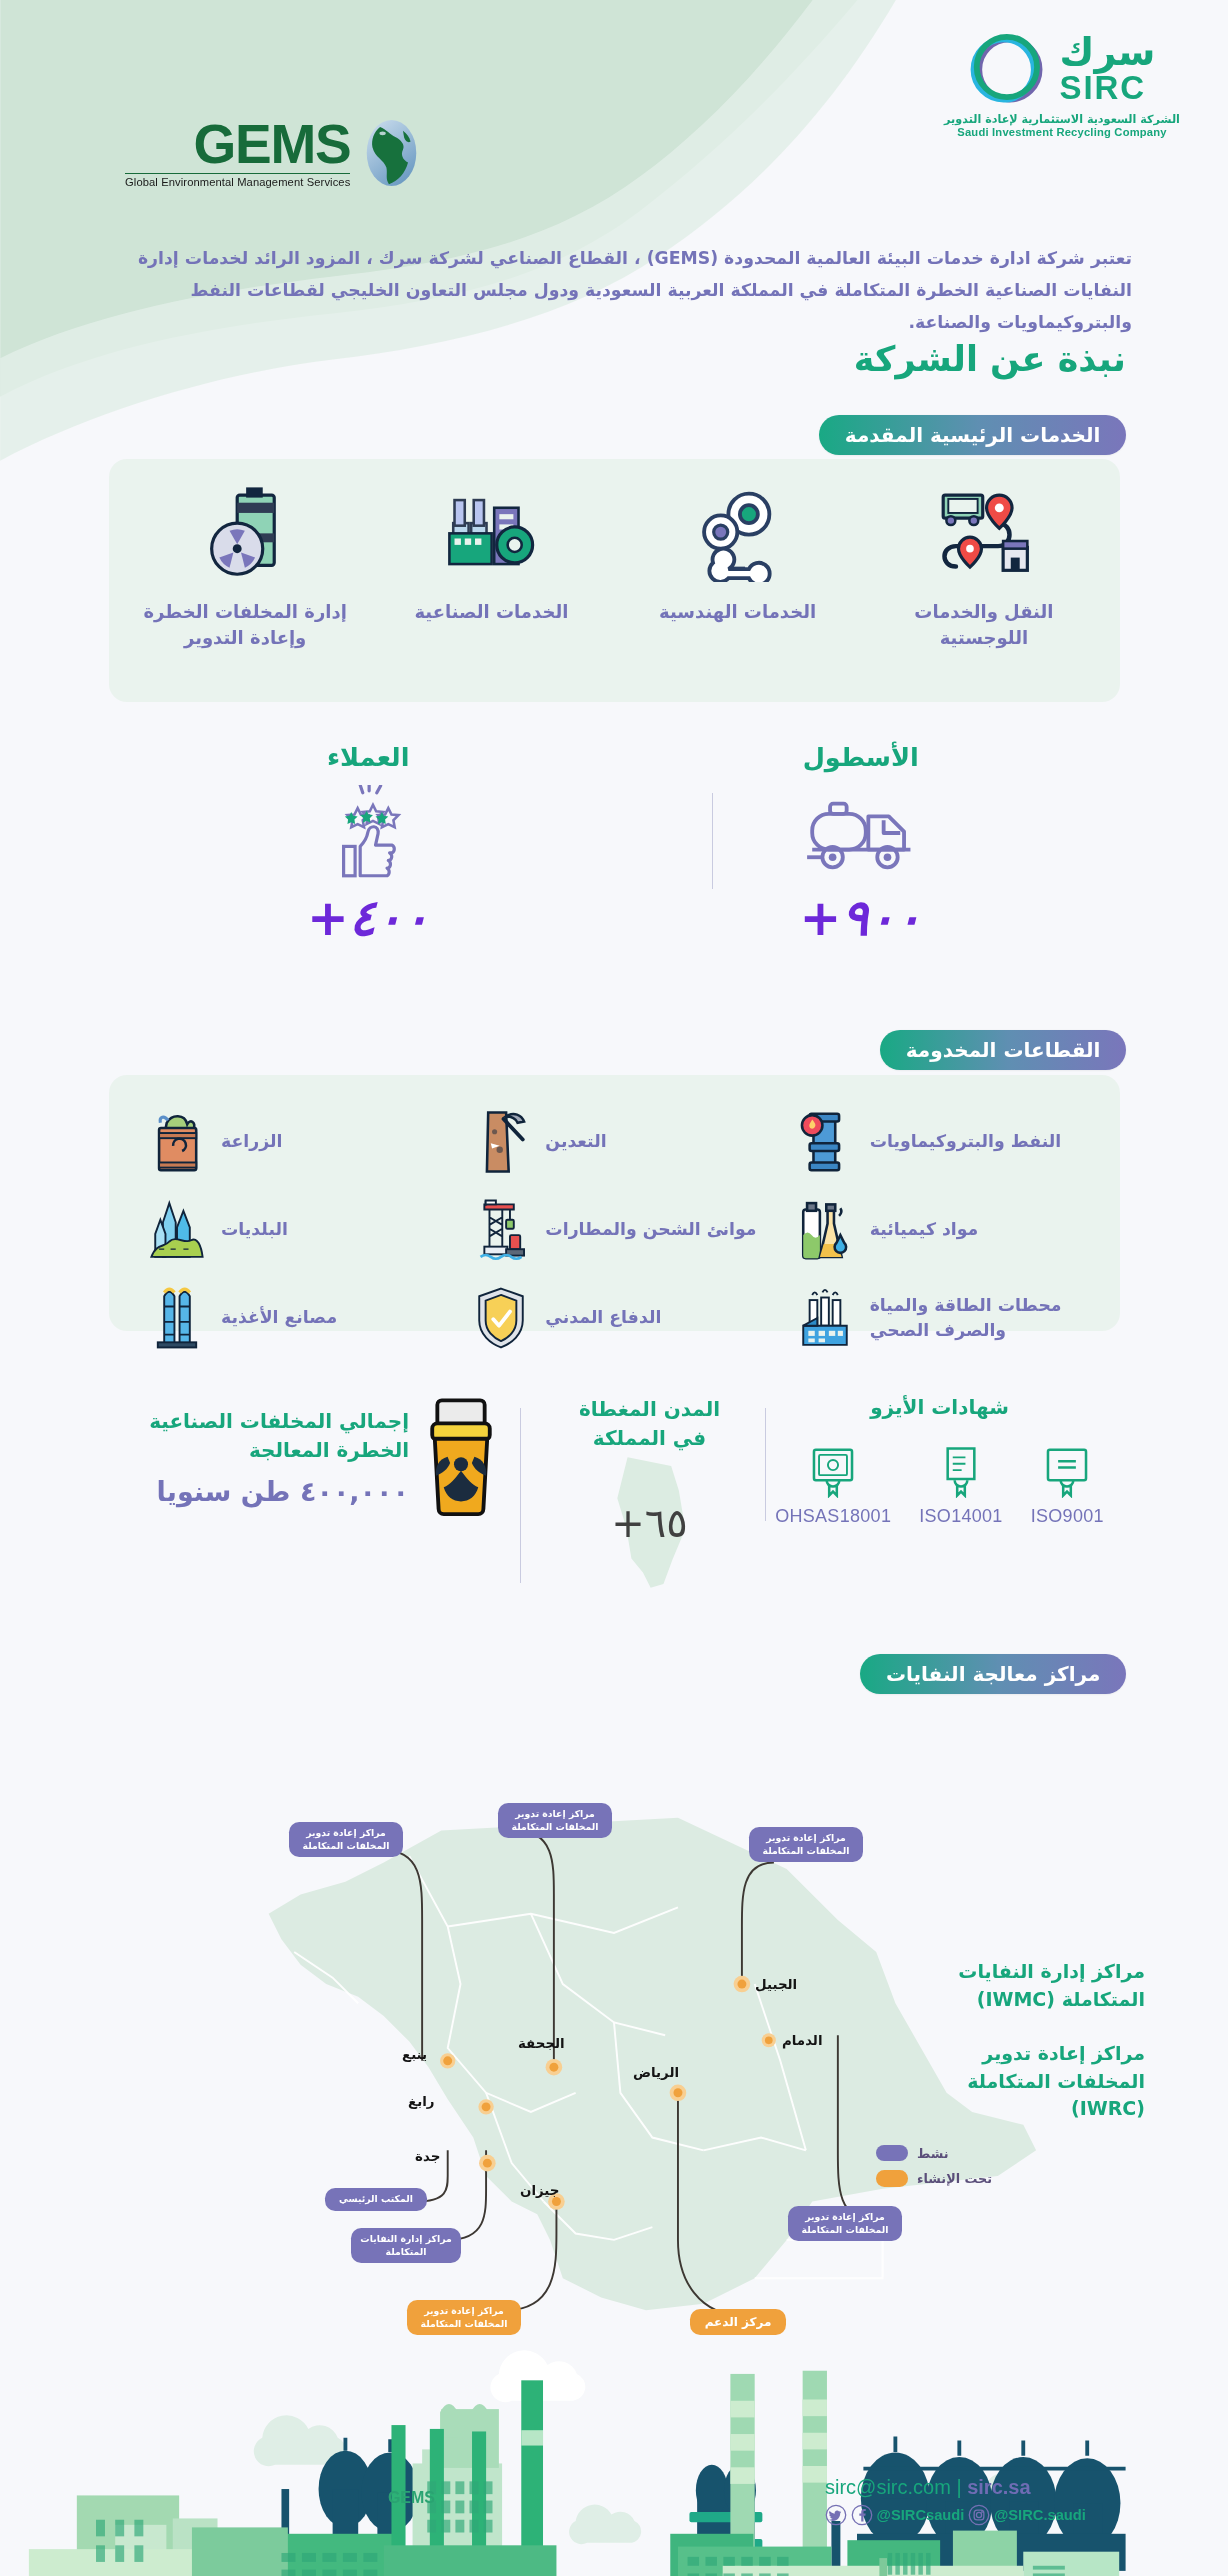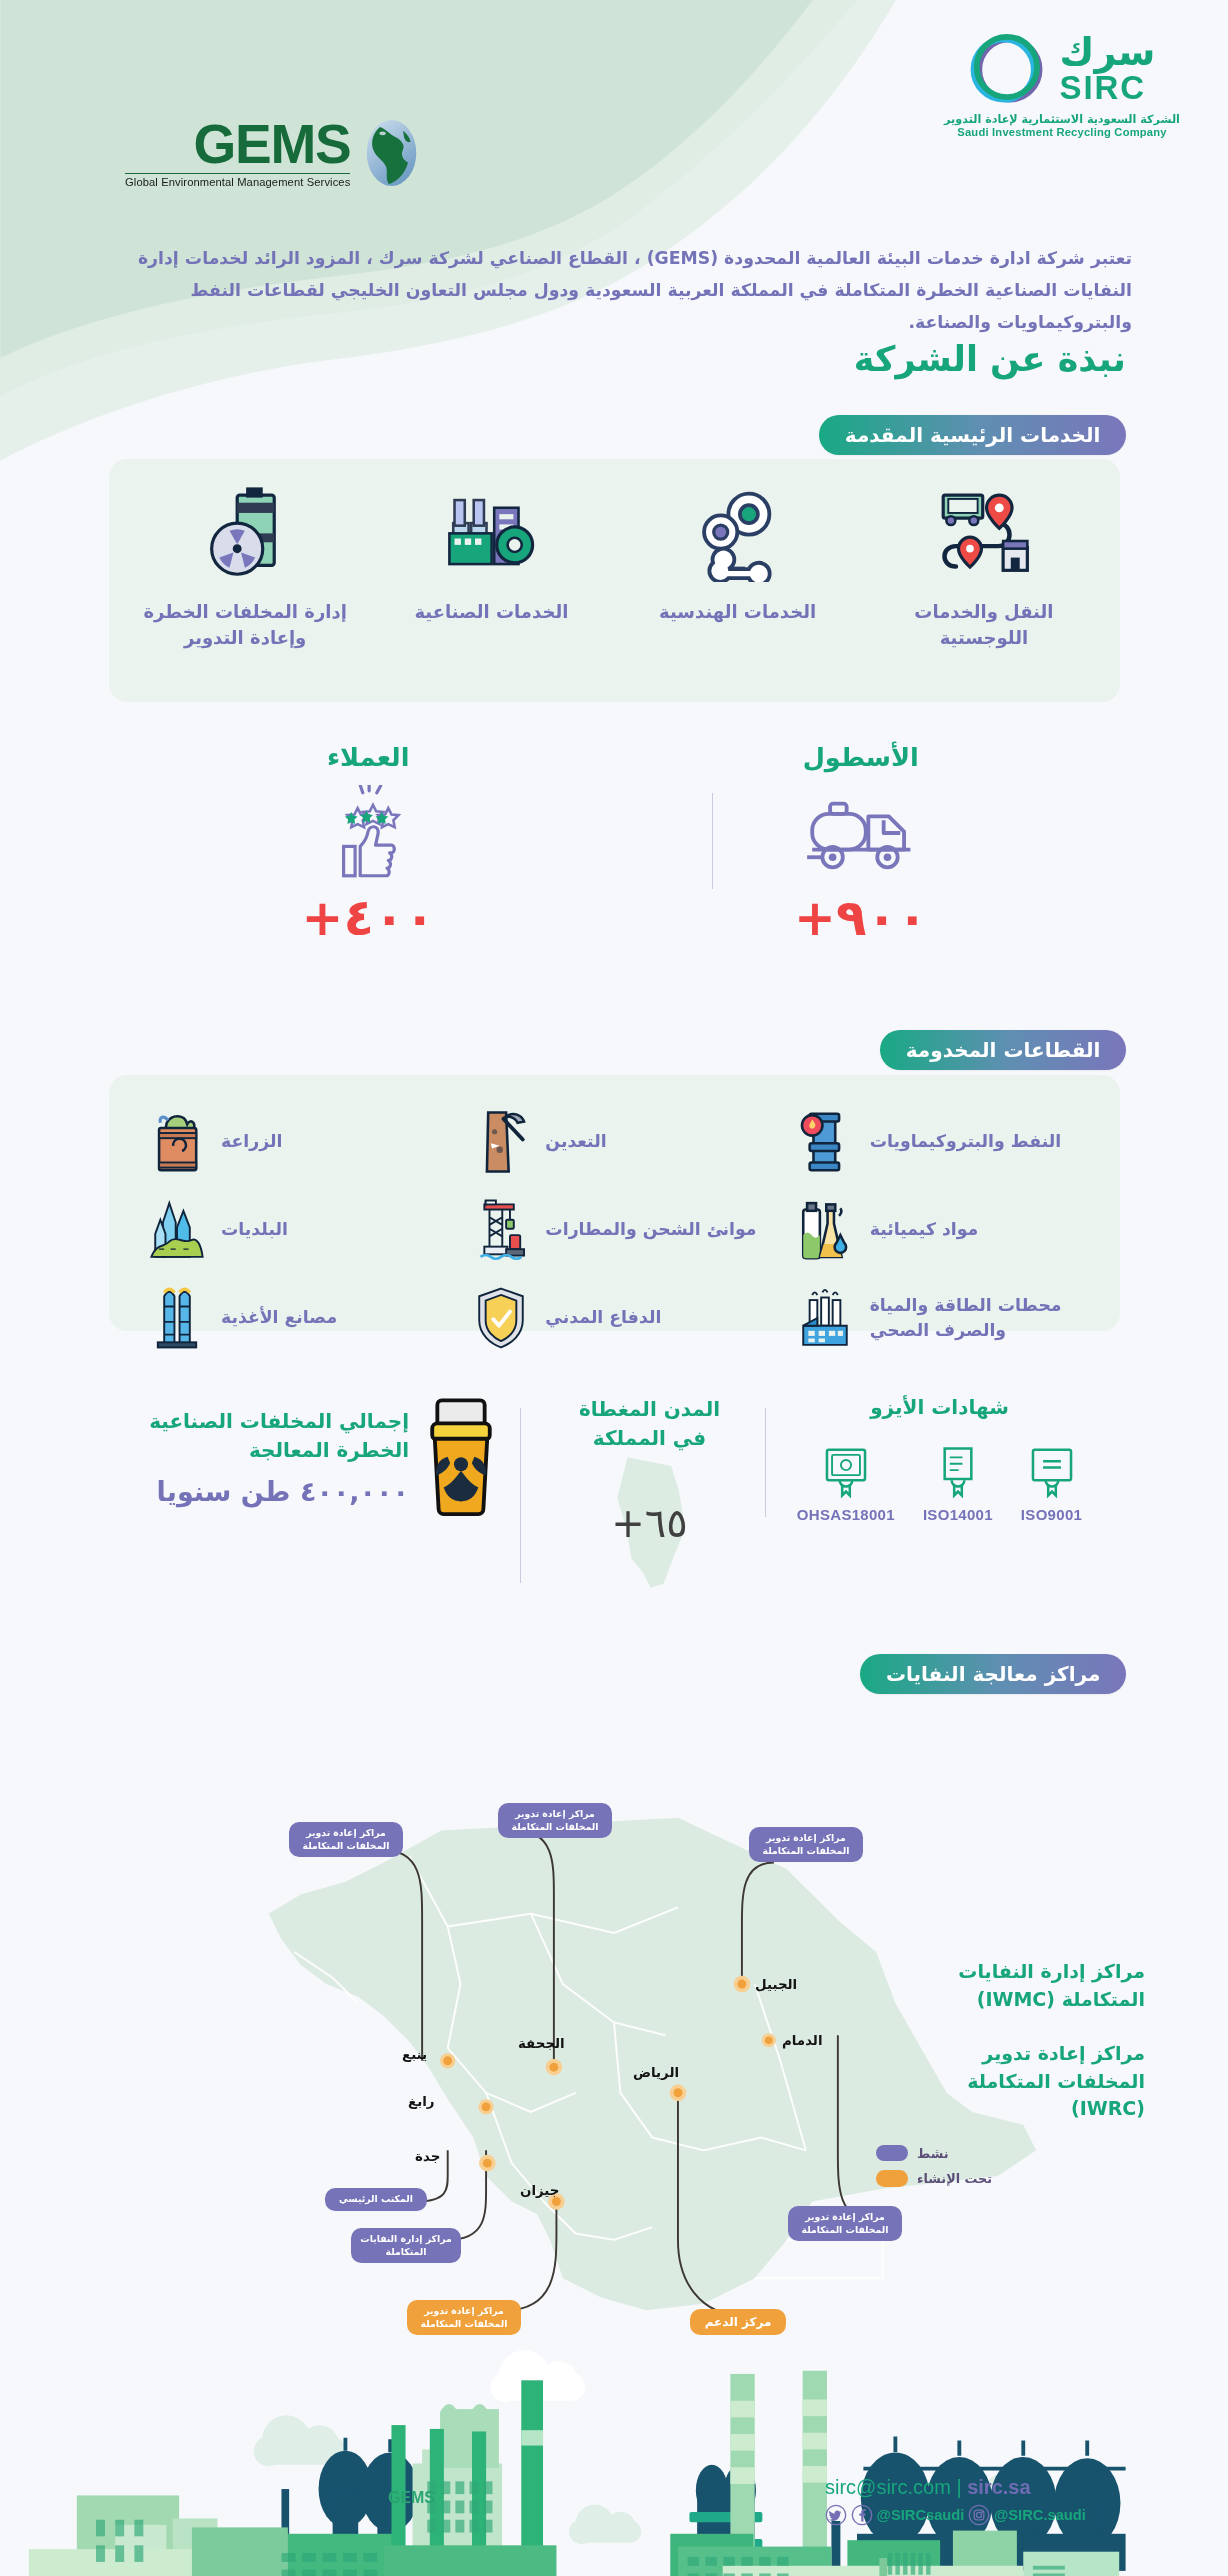--- a/index.html
+++ b/index.html
@@ -114,22 +114,22 @@
     justify-content: space-around;
   }
   .stat { width: 282px; text-align: center; position: relative; }
   .stat + .stat::after {
     content: ""; position: absolute; top: 51px; bottom: 58px; left: -7.7px;
     width: 0.6px; background: #c9cbe0;
   }
   .stat-label { color: #17a67c; font-size: 25.6px; font-weight: bold; direction: rtl; }
   .stat-icon { height: 106px; margin-top: 7.7px; display: flex; align-items: center; justify-content: center; }
   .stat-value {
-    margin-top: 3.8px; color: #ef4444; font-size: 50px; font-weight: bold;
-    direction: ltr; letter-spacing: 0.6px;
+    margin-top: 3.8px; color: #6d28d9; font-size: 50px; font-weight: bold;
+    direction: ltr; letter-spacing: 0.6px; font-style: italic;
   }
 
   
   .sec-grid {
     position: absolute; left: 128px; top: 1107px;
     width: 973px;
     display: grid;
     grid-template-columns: repeat(3, 1fr);
     row-gap: 19px;
   }
@@ -165,21 +165,21 @@
   .waste-val  { margin-top: 11.5px; color:#7473b8; font-size: 27px; font-weight: bold; direction: rtl;}
 
   .cities-head { color:#17a67c; font-size: 20px; font-weight:bold; line-height:1.45; direction: rtl;}
   .cities-map  { position: relative; height: 134px; margin-top: 2.6px; display:flex; align-items:center; justify-content:center;}
   .cities-val  { position:absolute; color:#404040; font-size: 40px; font-weight:normal; direction: ltr; }
 
   .iso-head { color:#17a67c; font-size: 20px; font-weight:bold; direction: rtl;}
   .iso-items { margin-top: 27px; display:flex; flex-direction: row-reverse; justify-content:center; gap: 28px; }
   .iso-item  { text-align:center; }
   .iso-name  {
-    margin-top: 6.4px; color:#7473b8; font-weight:bold; font-size: 15px;
+    margin-top: 6.4px; color:#7473b8; font-weight:normal; font-size: 18px;
     font-family:"Liberation Sans", sans-serif; letter-spacing: 0.3px;
   }
 
   
   .map-desc {
     position: absolute; right: 102px; top: 1728px; width: 1024px;
     direction: rtl; text-align: right; color: #17a67c;
     font-size: 18px; font-weight: bold; line-height: 1.85;
   }
   .map-wrap { position: absolute; left: 0; top: 1792px; width: 1228px; height: 544px; }

